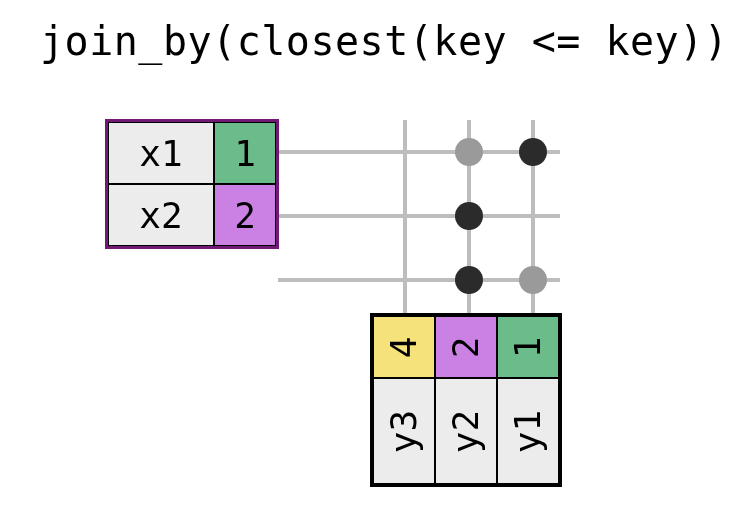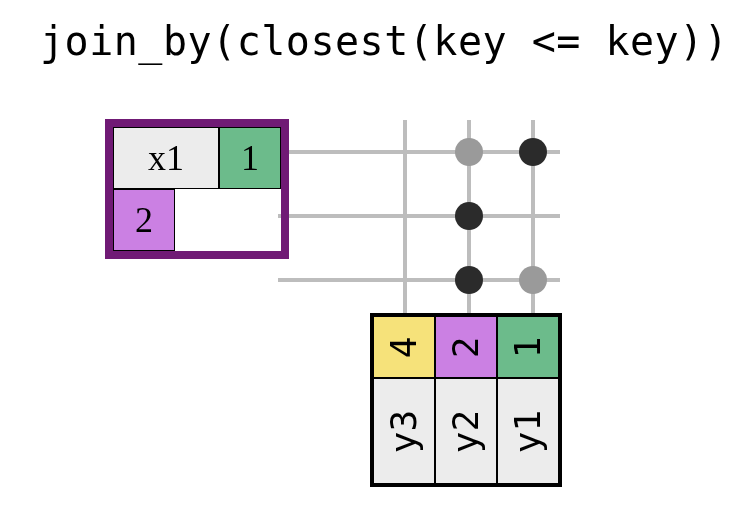--- a/index.html
+++ b/index.html
@@ -22,22 +22,21 @@
     letter-spacing: 0.5px;
     color: #000;
     white-space: pre;
   }
 
   
   .left-table {
     position: absolute;
     left: 105px;
     top: 119px;
-    border: 8px solid #701a75;
-    font-family: Liberation Serif, serif;
+    border: 3px solid #701a75;
   }
   .lt-row { display: flex; }
   .lt-cell {
     width: 106px;
     height: 62px;
     box-sizing: border-box;
     border: 1px solid #000;
     background: #ececec;
     display: flex;
     align-items: center;
@@ -133,20 +132,21 @@
       <div class="gl-col" style="left: 467px; top: 120px; height: 194px;"></div>
       <div class="gl-col" style="left: 531px; top: 120px; height: 194px;"></div>
     </div>
 
   <div class="left-table" id="left-table">
       <div class="lt-row">
         <div class="lt-cell">x1</div>
         <div class="lt-cell lt-key kc-green">1</div>
       </div>
       <div class="lt-row">
+        <div class="lt-cell">x2</div>
         <div class="lt-cell lt-key kc-purple">2</div>
       </div>
     </div>
 
   <div id="dots">
       <div class="dot dot-faded" style="left: 455px; top: 138px;"></div>
       <div class="dot dot-dark" style="left: 519px; top: 138px;"></div>
       <div class="dot dot-dark" style="left: 455px; top: 202px;"></div>
       <div class="dot dot-dark" style="left: 455px; top: 266px;"></div>
       <div class="dot dot-faded" style="left: 519px; top: 266px;"></div>

